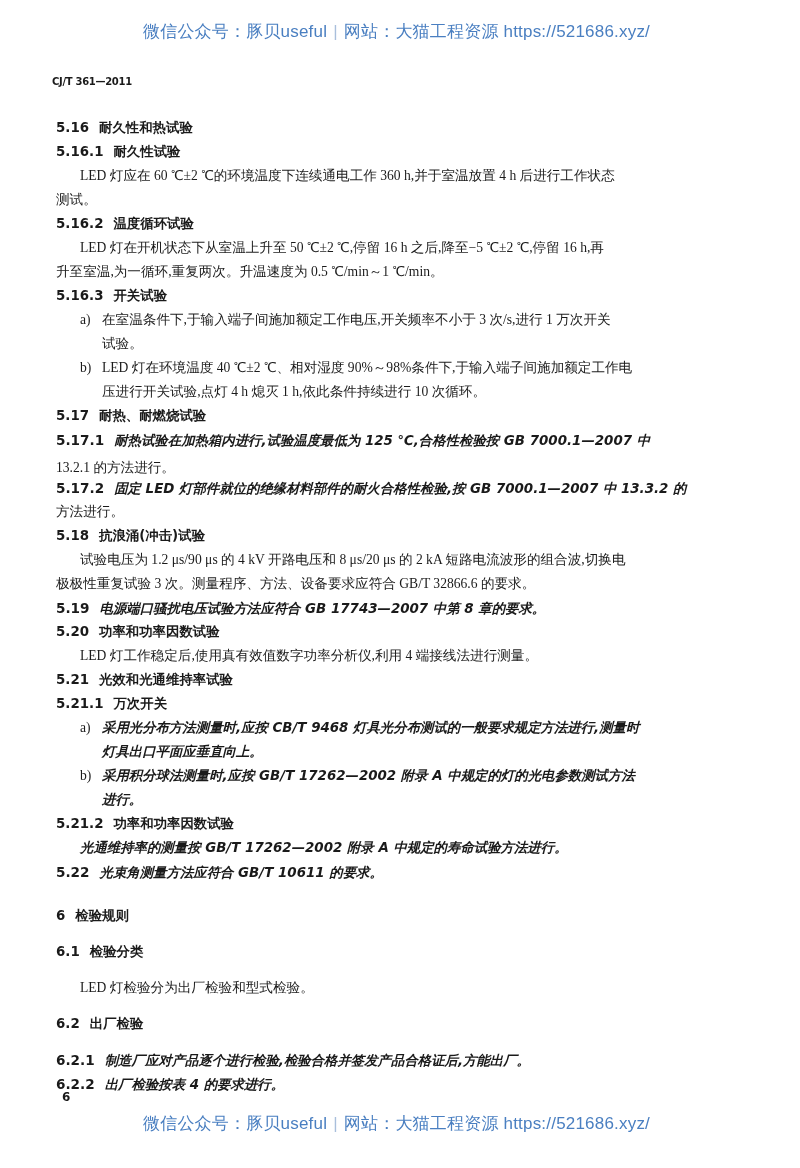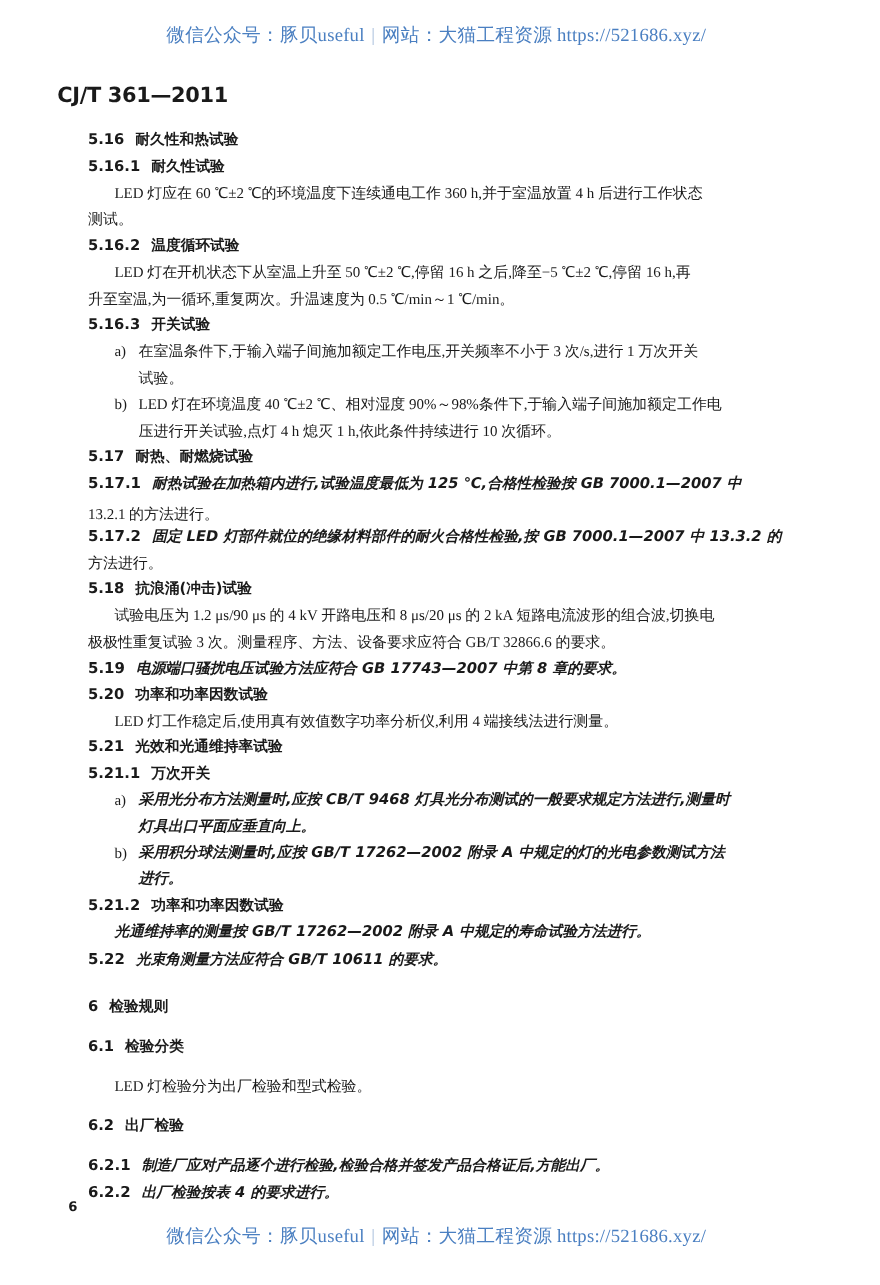--- a/index.html
+++ b/index.html
@@ -1,27 +1,27 @@
 <!DOCTYPE html>
 <html><head>
 <meta charset="utf-8">
 <style>
   html, body { margin: 0; padding: 0; background: #ffffff; }
   body { width: 800px; height: 1168px; position: relative; overflow: hidden;
          font-family: "DejaVu Serif", "Liberation Serif", serif; color: #1a1a1a; }
   .watermark { position: absolute; left: 0; width: 793px; text-align: center;
-               font-family: Liberation Serif, serif;
+               font-family: Liberation Sans, sans-serif;
                font-size: 17px; color: #4a7fc1; letter-spacing: 0.2px; }
   .watermark .sep { color: #a9bfdc; margin: 0 6px; }
   .wm-top { top: 20px; }
   .wm-bottom { top: 1112px; }
   .std-code { position: absolute; left: 52px; top: 76px; font-family: "DejaVu Sans", "Liberation Sans", sans-serif;
-              font-weight: bold; font-size: 19px; letter-spacing: -0.3px; }
+              font-weight: bold; font-size: 10px; letter-spacing: -0.3px; }
   .page { position: absolute; left: 56px; top: 0; width: 690px; }
-  .line { position: absolute; font-size: 13.6px; white-space: nowrap; line-height: 20px; margin-left: 24px; }
+  .line { position: absolute; font-size: 13.6px; white-space: nowrap; line-height: 20px; }
   .h { font-family: "DejaVu Sans", "Liberation Sans", sans-serif; font-weight: bold; font-size: 13.4px; }
   .num { display: inline-block; margin-right: 10px; font-family: "DejaVu Sans", "Liberation Sans", sans-serif; font-weight: bold; }
   .p { font-family: Liberation Serif, serif; font-size: 13.6px; }
   .boldtxt { font-weight: bold; font-family: "DejaVu Sans", "Liberation Sans", sans-serif; font-size: 13.4px; font-style: italic; }
   .page-number { position: absolute; left: 62px; top: 1090px; font-family: "DejaVu Sans", "Liberation Sans", sans-serif;
                  font-size: 12px; font-weight: bold; }
 </style>
 </head>
 <body>
 

